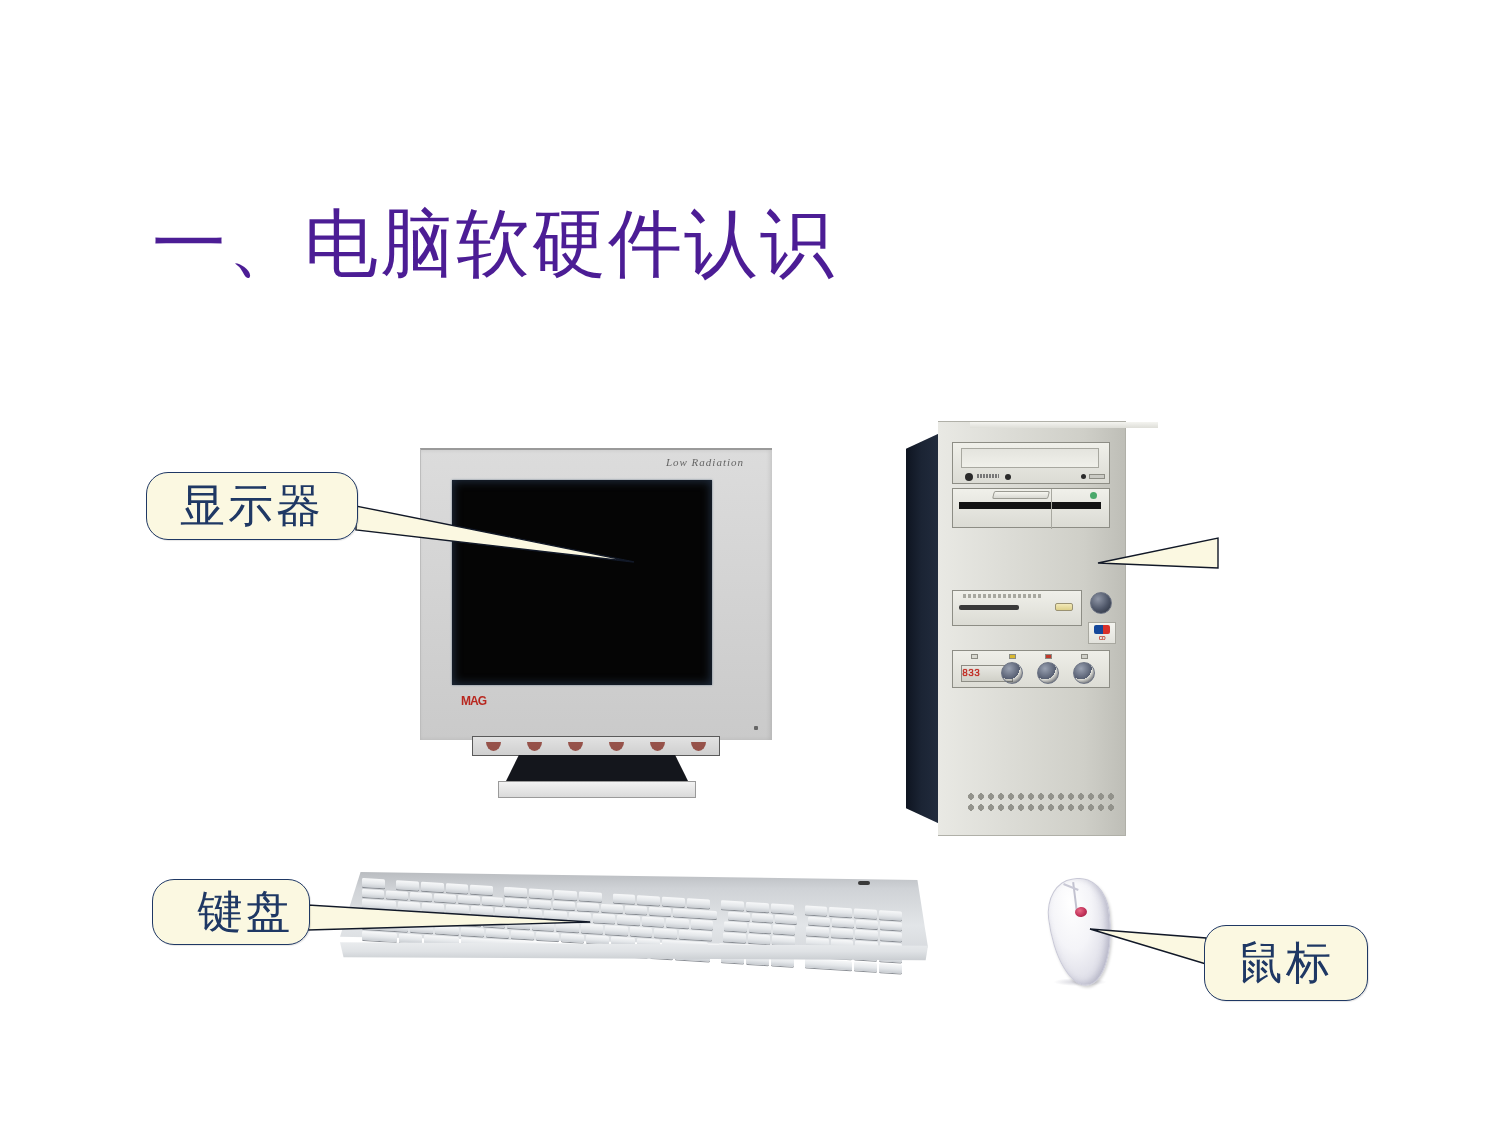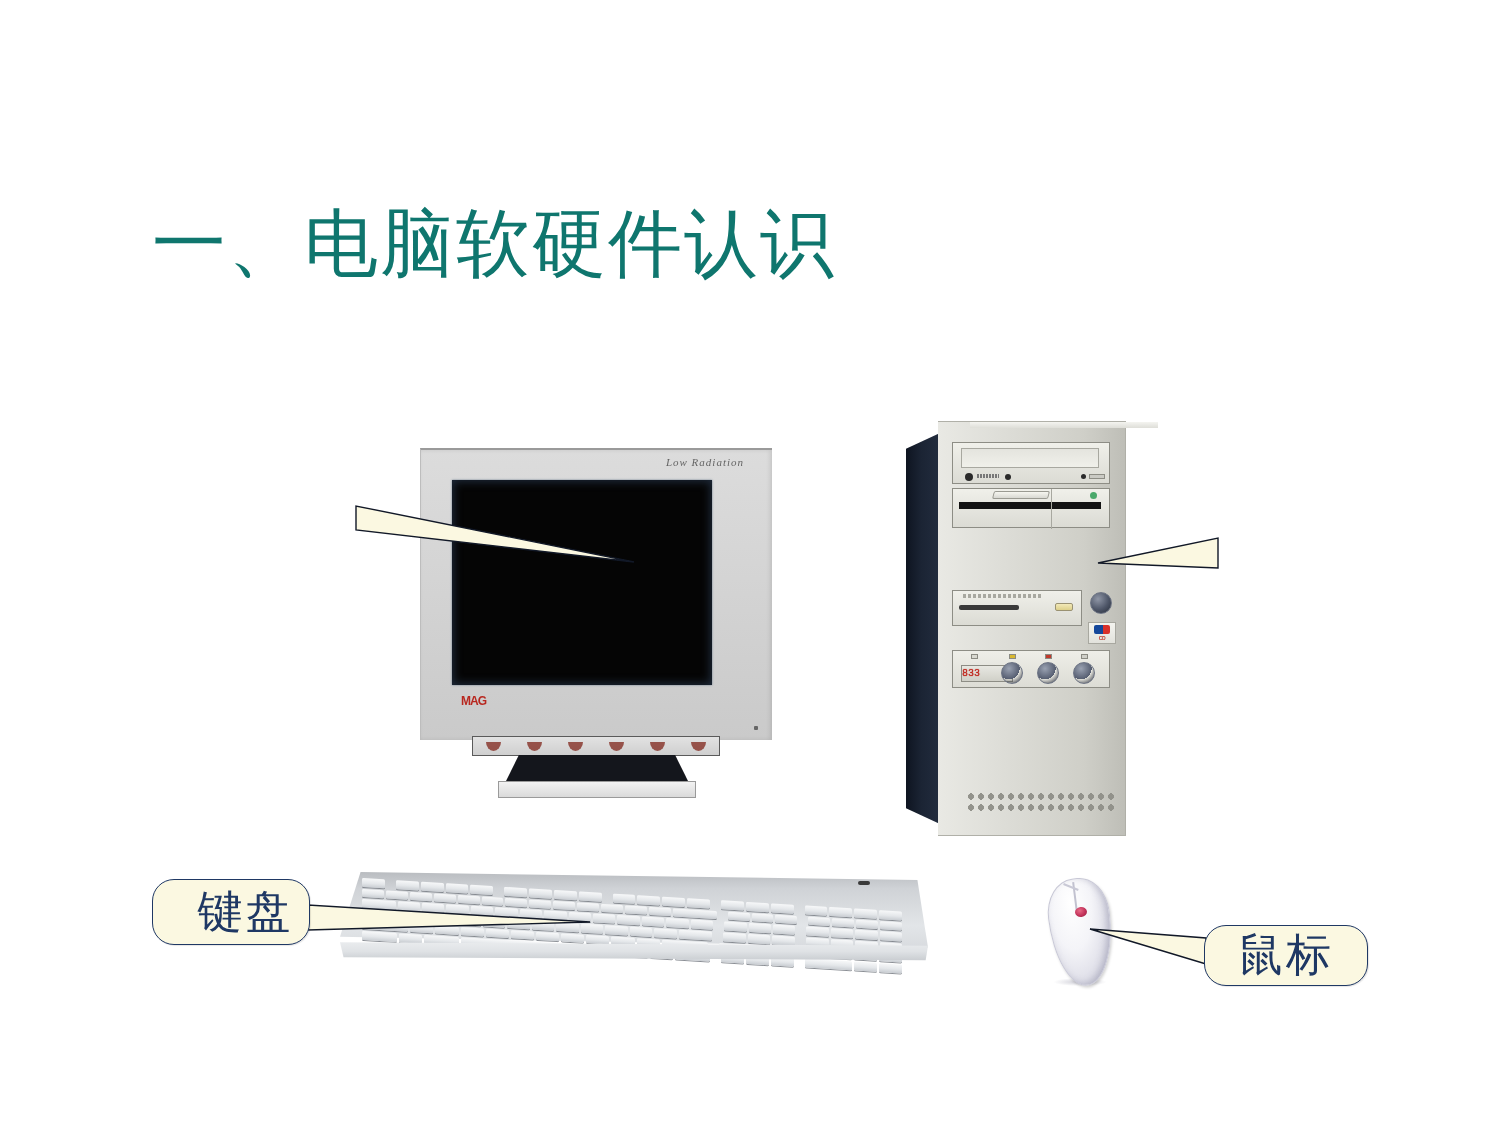--- a/index.html
+++ b/index.html
@@ -13,21 +13,21 @@
   #slide { position:absolute; left:0; top:0; width:1500px; height:1125px; background:#fff; }
 
   
   #title {
     position:absolute;
     left:152px; top:207px;
     font-family:"Liberation Serif", serif;
     font-size:74px;
     line-height:1;
     letter-spacing:2px;
-    color:#0f766e;
+    color:#4c1d95;
     white-space:nowrap;
     font-weight:400;
   }
 
   
   .callout {
     position:absolute;
     background:#fbf8e1;
     border:1.6px solid #1f3864;
     border-radius:22px;
@@ -39,21 +39,21 @@
     font-family:"Liberation Serif", serif;
     font-size:45px;
     color:#1f3864;
     letter-spacing:3px;
     line-height:1;
     white-space:nowrap;
   }
   #c-monitor  { left:146px;  top:472px; width:212px; height:68px; }
   #c-case     { left:1216px; top:518px; width:164px; height:66px; }
   #c-keyboard { left:152px;  top:879px; width:158px; height:66px;padding-left:29px; }
-  #c-mouse    { left:1204px; top:925px; width:164px; height:61px; }
+  #c-mouse    { left:1204px; top:925px; width:164px; height:76px; }
 
   
   #leaders { position:absolute; left:0; top:0; width:1500px; height:1125px; z-index:35; }
 
   
   #monitor { position:absolute; left:420px; top:448px; width:360px; height:350px; z-index:20; }
   #mon-bezel {
     position:absolute; left:0; top:0; width:352px; height:292px;
     background:linear-gradient(180deg,#dcdcdc 0%,#d2d2d2 55%,#cacaca 100%);
     border-top:2px solid #9a9a9a;
@@ -500,20 +500,23 @@
 
     <polygon points="356,506 356,530 634,562 356,506" fill="#fbf8e1" stroke="#111827" stroke-width="1.4"></polygon>
 
     <polygon points="1218,538 1218,568 1098,563 1218,538" fill="#fbf8e1" stroke="#111827" stroke-width="1.4"></polygon>
 
     <polygon points="308,905 308,930 590,922 308,905" fill="#fbf8e1" stroke="#111827" stroke-width="1.4"></polygon>
 
     <polygon points="1206,938 1206,964 1090,929 1206,938" fill="#fbf8e1" stroke="#111827" stroke-width="1.4"></polygon>
   </svg>
 
+  <div class="callout" id="c-monitor">
+    <span>显示器</span>
+  </div>
   <div class="callout" id="c-keyboard">
     <span>键盘</span>
   </div>
   <div class="callout" id="c-mouse">
     <span>鼠标</span>
   </div>
 
 </div>
 
 </body></html>

